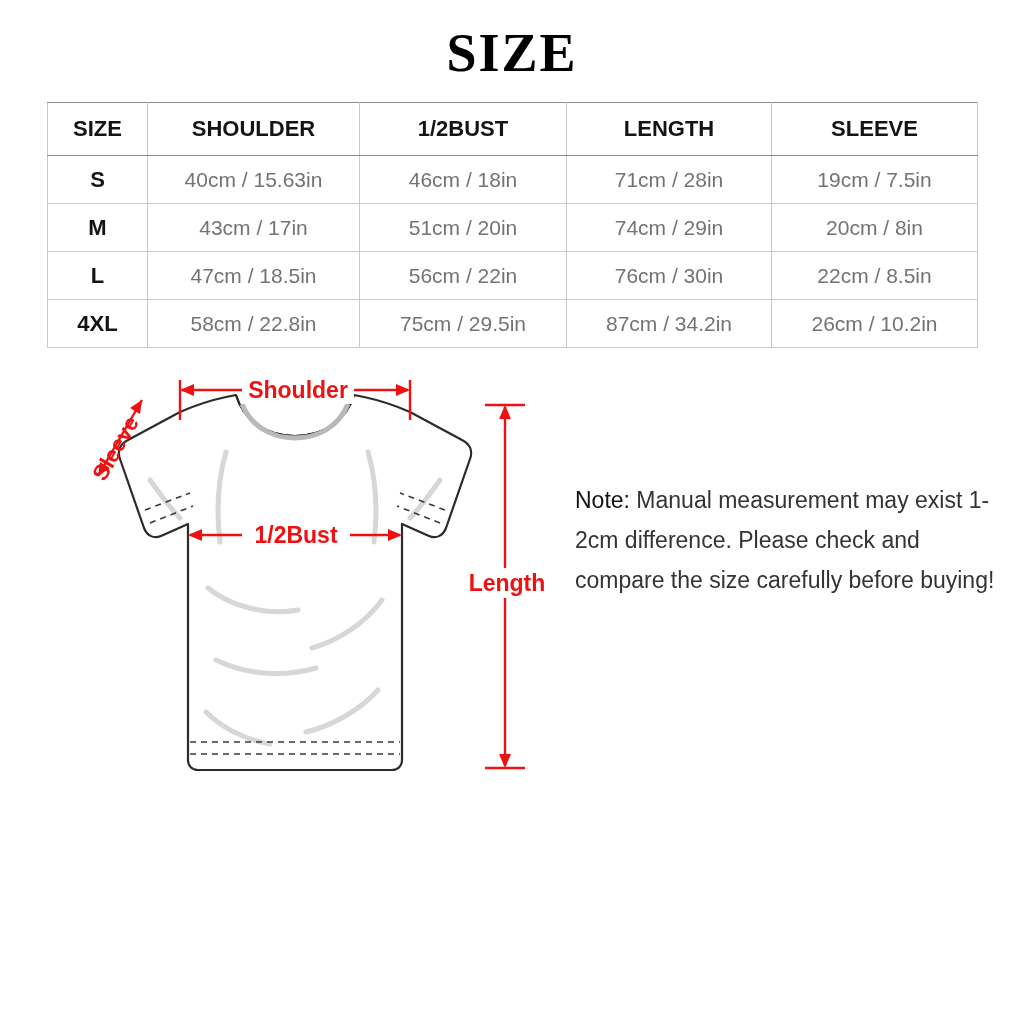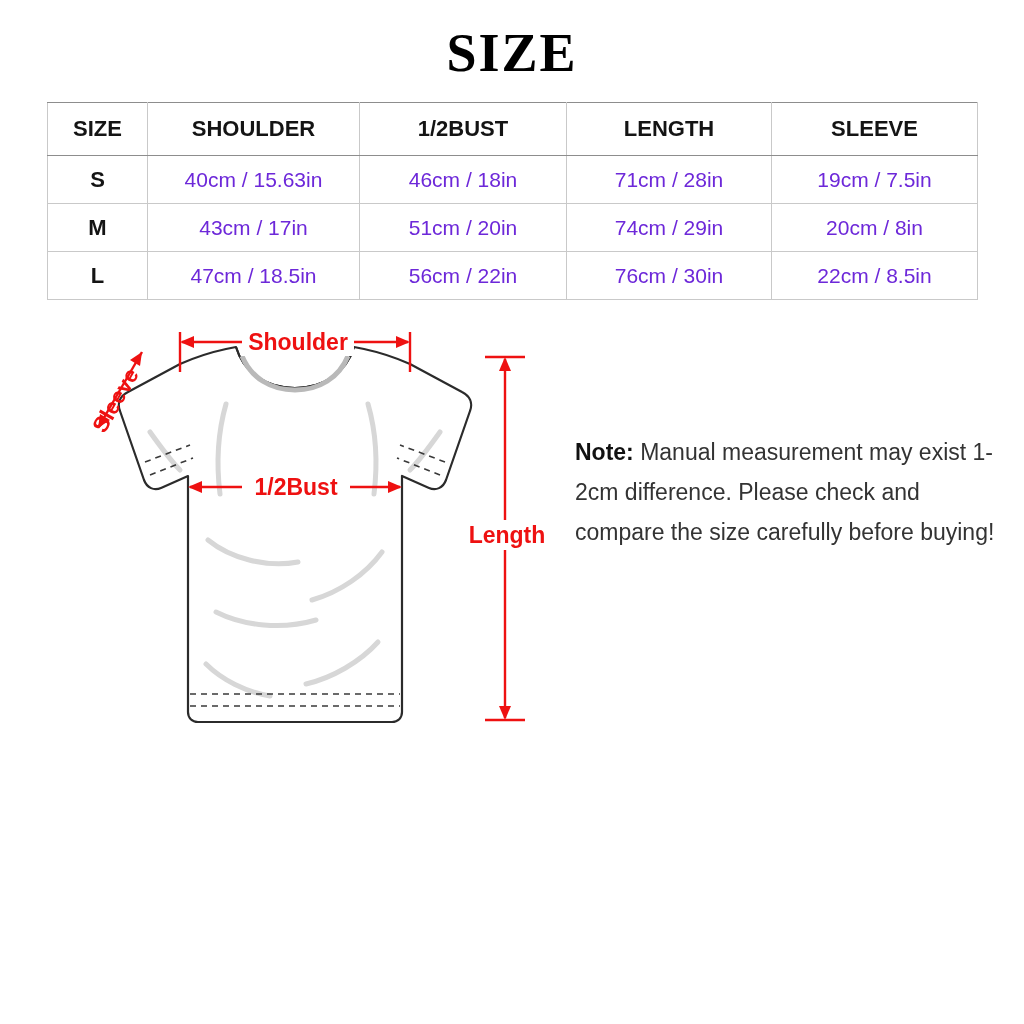--- a/index.html
+++ b/index.html
@@ -37,21 +37,21 @@
     border-collapse: collapse;
     table-layout: fixed;
   }
   table.size-table th,
   table.size-table td {
     border: 1px solid #c9c9c9;
     height: 45px;
     text-align: center;
     vertical-align: middle;
     font-size: 21px;
-    color: #6d28d9;
+    color: #737373;
     font-weight: 400;
   }
   table.size-table thead th {
     font-weight: 700;
     font-size: 22px;
     color: #141414;
     border-top: 1px solid #8d8d8d;
     border-bottom: 1px solid #8d8d8d;
     height: 50px;
   }
@@ -85,21 +85,21 @@
   .note-box {
     position: absolute;
     left: 575px;
     top: 120px;
     width: 420px;
     font-size: 23px;
     line-height: 40px;
     color: #333;
   }
   .note-box .note-label {
-    font-weight: 700;
+    font-weight: 400;
     color: #111;
   }
 
   
 </style>
 </head>
 <body>
 
 <div class="title">SIZE</div>
 
@@ -135,20 +135,27 @@
         <td>51cm / 20in</td>
         <td>74cm / 29in</td>
         <td>20cm / 8in</td>
       </tr>
       <tr>
         <td>L</td>
         <td>47cm / 18.5in</td>
         <td>56cm / 22in</td>
         <td>76cm / 30in</td>
         <td>22cm / 8.5in</td>
+      </tr>
+      <tr>
+        <td>4XL</td>
+        <td>58cm / 22.8in</td>
+        <td>75cm / 29.5in</td>
+        <td>87cm / 34.2in</td>
+        <td>26cm / 10.2in</td>
       </tr>
     </tbody>
   </table>
 </div>
 
 <div class="lower">
 
   <div class="shirt-area">
     <svg width="540" height="470" viewBox="0 0 540 470">
 

